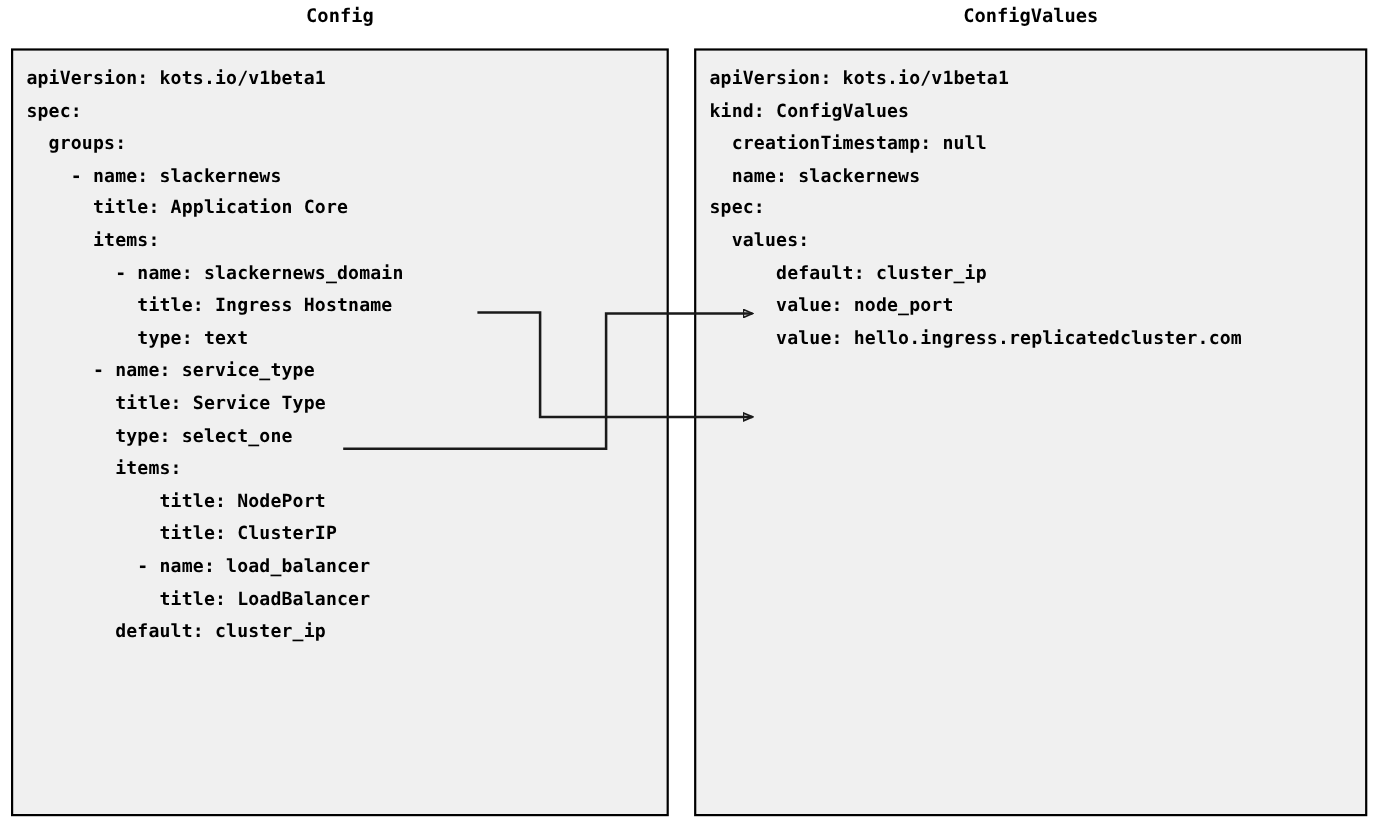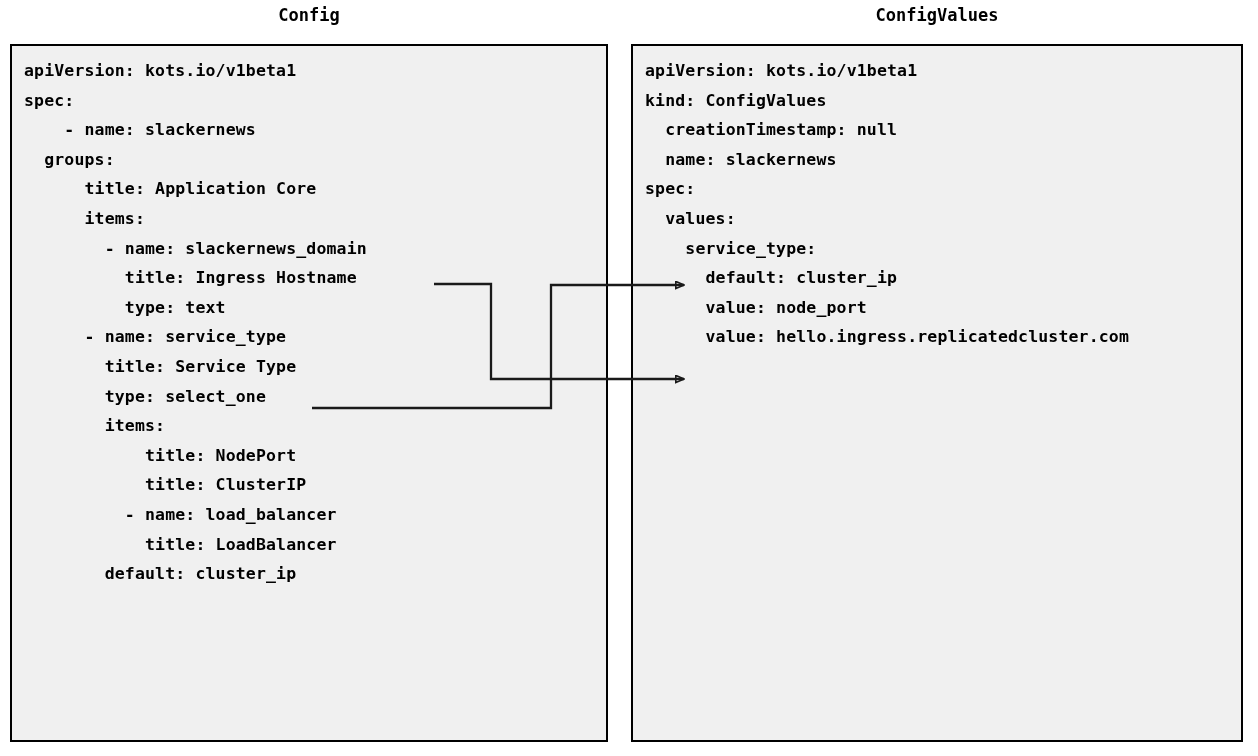--- a/index.html
+++ b/index.html
@@ -71,22 +71,22 @@
 <body>
 
 <div class="panel-title" id="title-config">Config</div>
 
 <div class="panel-title" id="title-values">ConfigValues</div>
 
 <div class="code-panel" id="panel-config">
   <div class="code-body" id="config-lines">
       <div class="code-line">apiVersion: kots.io/v1beta1</div>
       <div class="code-line">spec:</div>
+      <div class="code-line">  groups:</div>
       <div class="code-line">    - name: slackernews</div>
-      <div class="code-line">  groups:</div>
       <div class="code-line">      title: Application Core</div>
       <div class="code-line">      items:</div>
       <div class="code-line">        - name: slackernews_domain</div>
       <div class="code-line">          title: Ingress Hostname</div>
       <div class="code-line">          type: text</div>
       <div class="code-line">      - name: service_type</div>
       <div class="code-line">        title: Service Type</div>
       <div class="code-line">        type: select_one</div>
       <div class="code-line">        items:</div>
       <div class="code-line">            title: NodePort</div>
@@ -98,21 +98,20 @@
 </div>
 
 <div class="code-panel" id="panel-values">
   <div class="code-body" id="values-lines">
       <div class="code-line">apiVersion: kots.io/v1beta1</div>
       <div class="code-line">kind: ConfigValues</div>
       <div class="code-line">  creationTimestamp: null</div>
       <div class="code-line">  name: slackernews</div>
       <div class="code-line">spec:</div>
       <div class="code-line">  values:</div>
-      <div class="code-line">    service_type:</div>
       <div class="code-line">      default: cluster_ip</div>
       <div class="code-line">      value: node_port</div>
       <div class="code-line">      value: hello.ingress.replicatedcluster.com</div>
     </div>
 </div>
 
 <svg id="connectors" viewBox="0 0 1258 756">
   <defs>
     <marker id="openarrow" markerWidth="10" markerHeight="9" refX="9" refY="4.5" orient="auto" markerUnits="userSpaceOnUse">
       <path d="M 0.8 0.9 L 9.2 4.5 L 0.8 8.1 Z" fill="none" stroke="#1a1a1a" stroke-width="1.6" stroke-linejoin="miter"></path>

